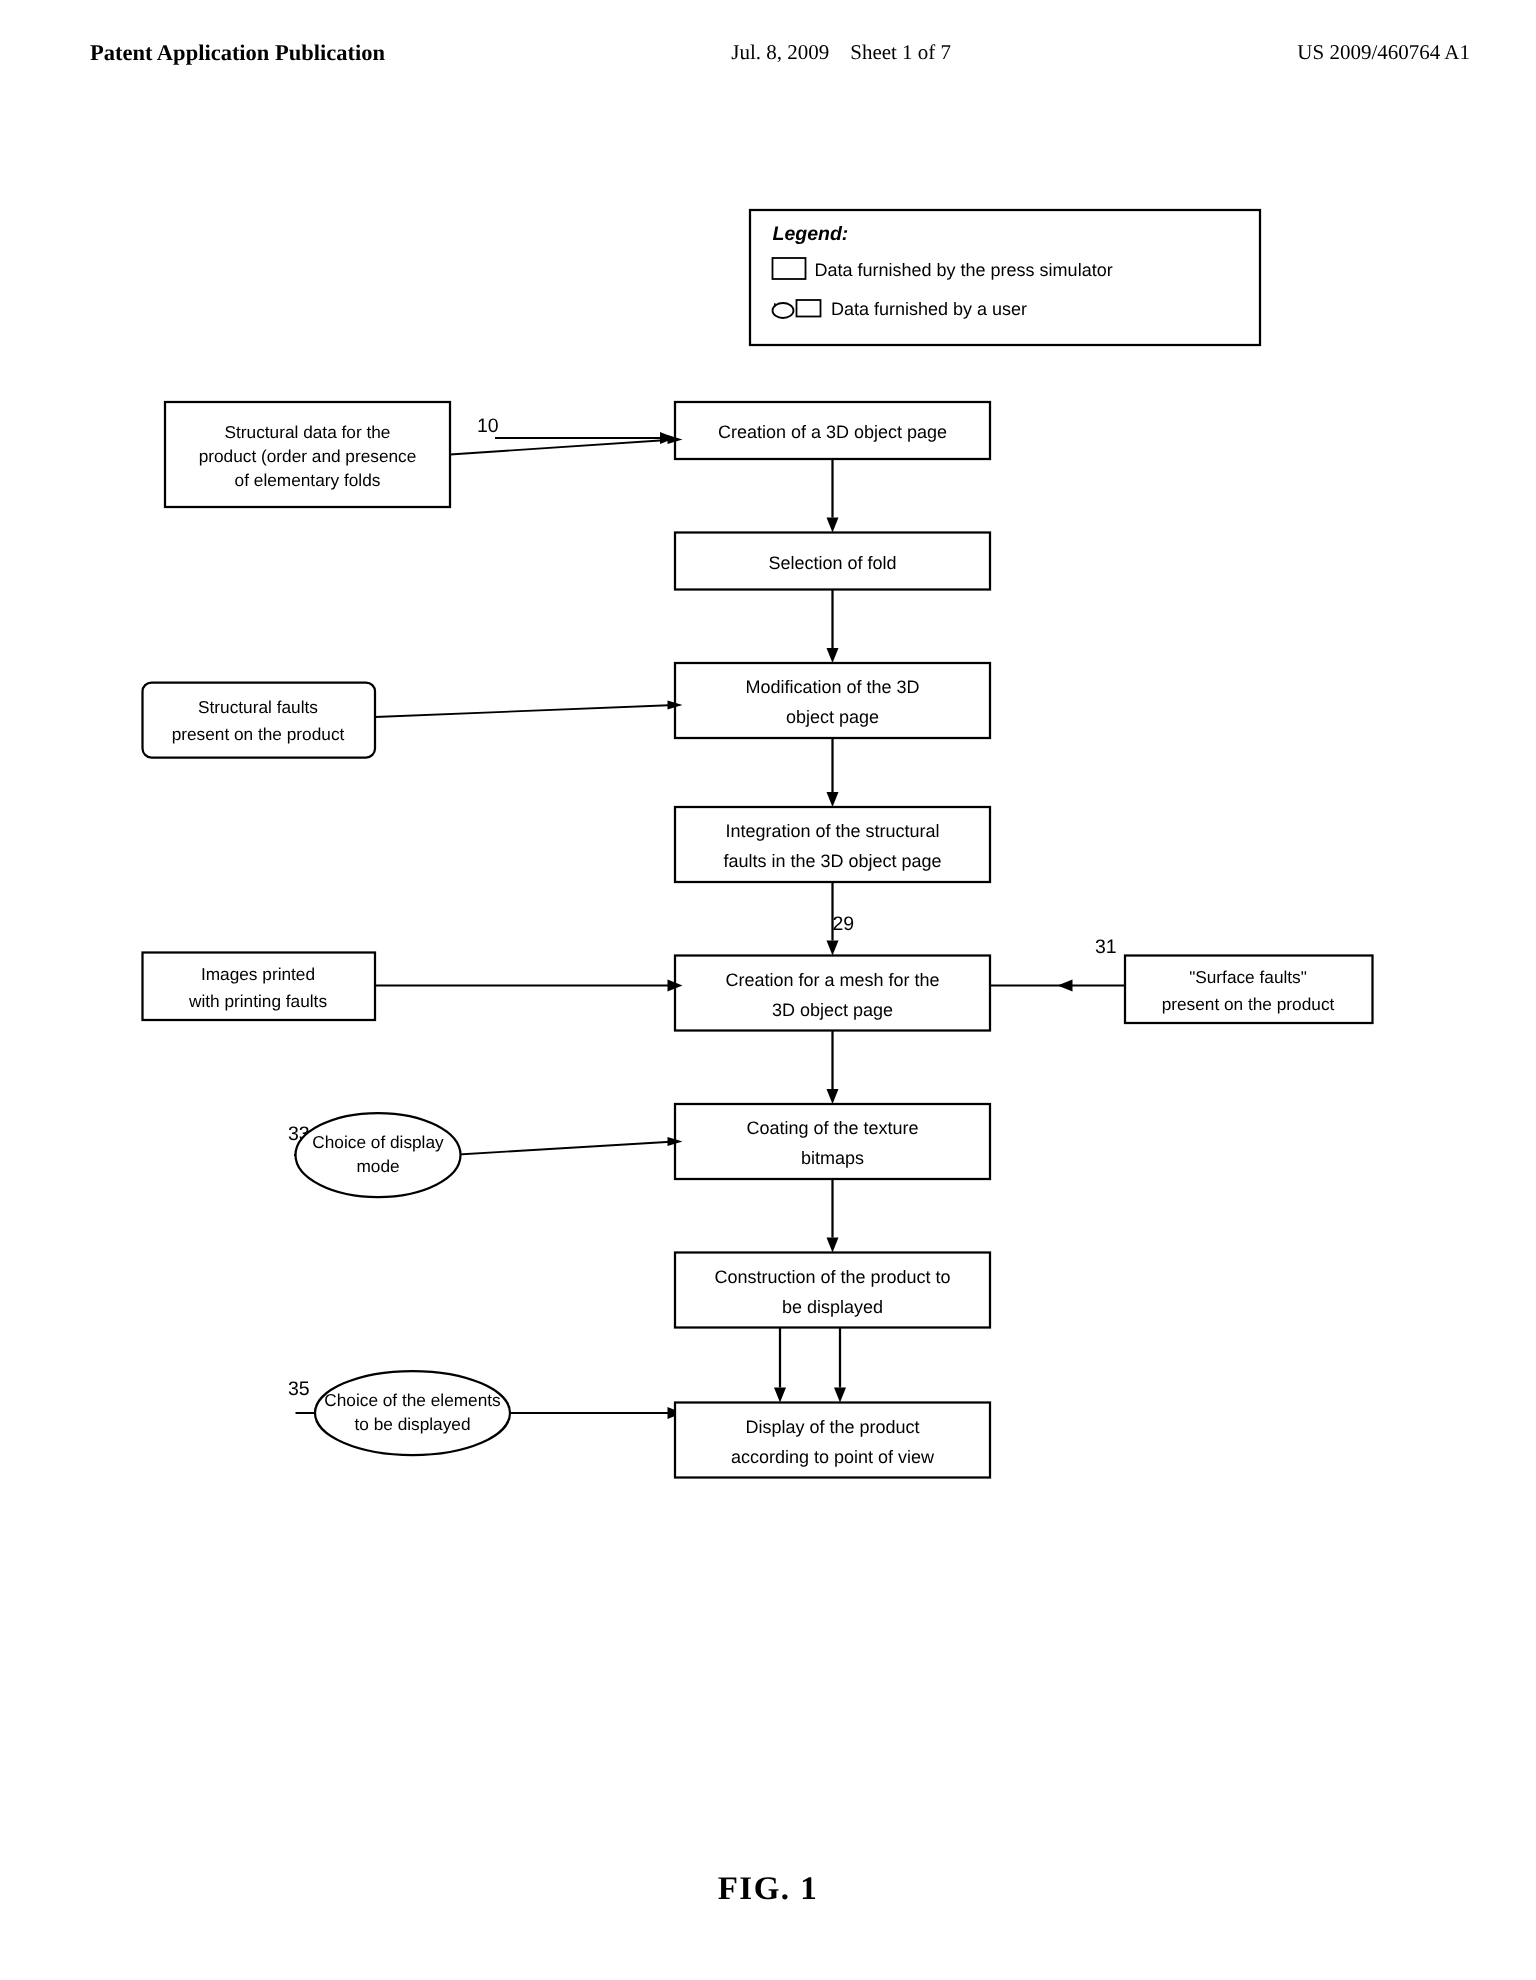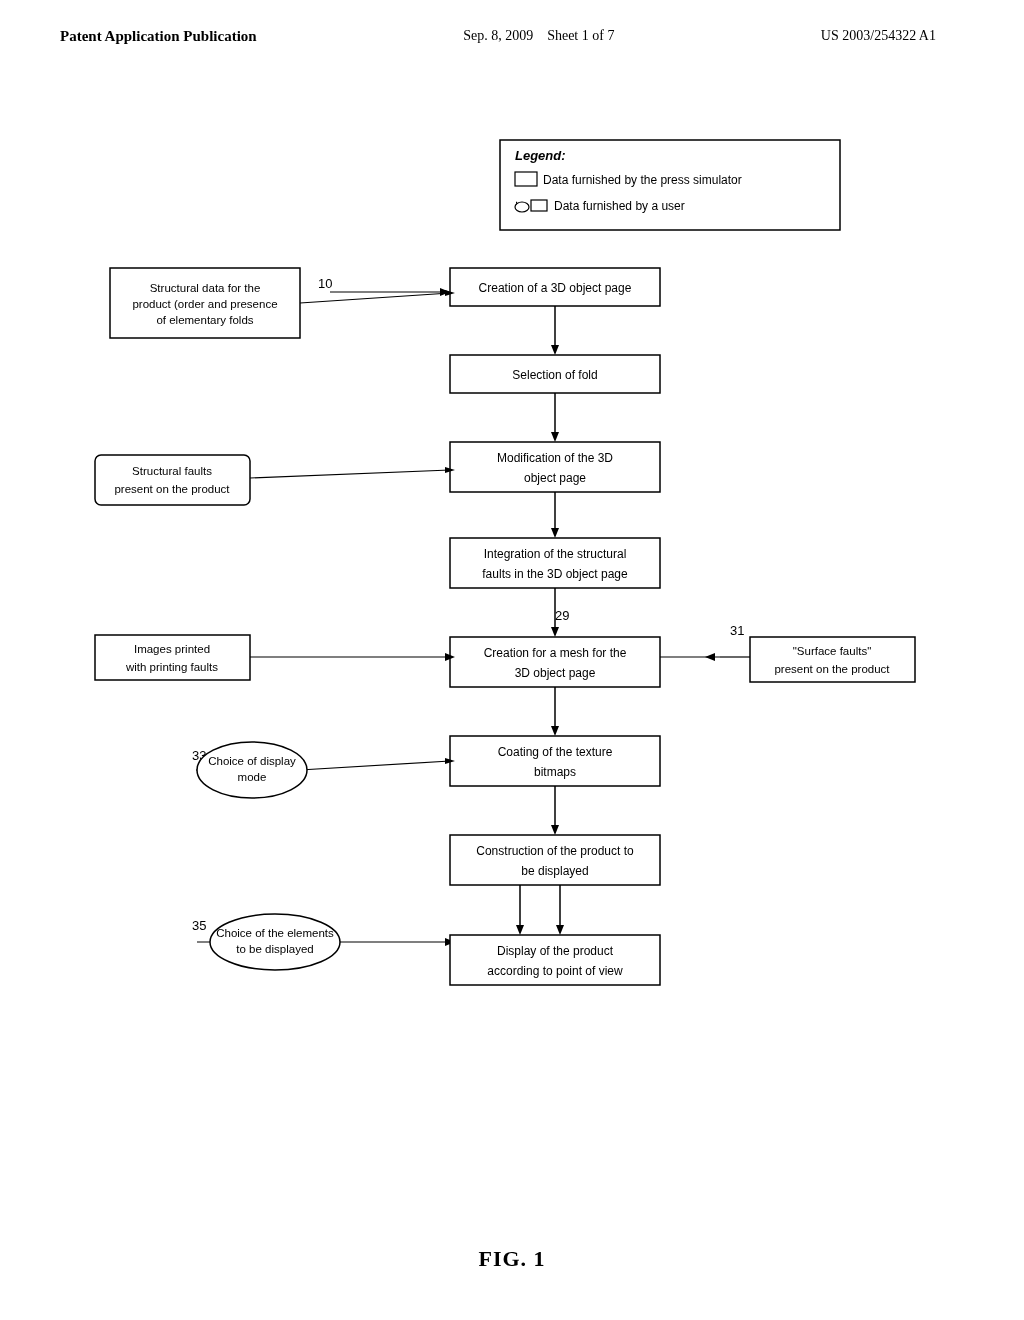--- a/index.html
+++ b/index.html
@@ -9,21 +9,21 @@
       background: #fff;
       font-family: 'Times New Roman', Times, serif;
       position: relative;
       overflow: hidden;
     }
 
     .page-header {
       display: flex;
       justify-content: space-between;
       align-items: flex-start;
-      padding: 28px 88px 0 60px;
+      padding: 28px 44px 0 60px;
       font-size: 14px;
     }
 
     .header-left {
       font-weight: bold;
       font-size: 15px;
     }
 
     .header-center {
       text-align: center;
@@ -56,24 +56,24 @@
       font-weight: bold;
       letter-spacing: 1px;
     }
   </style>
 </head>
 <body>
 
 <div class="page-header">
   <div class="header-left">Patent Application Publication</div>
   <div class="header-center">
-    <span>Sep. 8, 2009</span>&nbsp;&nbsp;&nbsp;
+    <span>Jul. 8, 2009</span>&nbsp;&nbsp;&nbsp;
     <span>Sheet 1 of 7</span>
   </div>
-  <div class="header-right">US 2003/254322 A1</div>
+  <div class="header-right">US 2009/460764 A1</div>
 </div>
 
 <div class="diagram-container">
   <svg viewBox="0 0 1024 1100" xmlns="http://www.w3.org/2000/svg" font-family="Arial, sans-serif">
 
     <rect x="500" y="10" width="340" height="90" fill="white" stroke="black" stroke-width="1.5"></rect>
     <text x="515" y="30" font-size="13" font-style="italic" font-weight="bold">Legend:</text>
 
     <rect x="515" y="42" width="22" height="14" fill="white" stroke="black" stroke-width="1.2"></rect>
     <text x="543" y="54" font-size="12">Data furnished by the press simulator</text>

